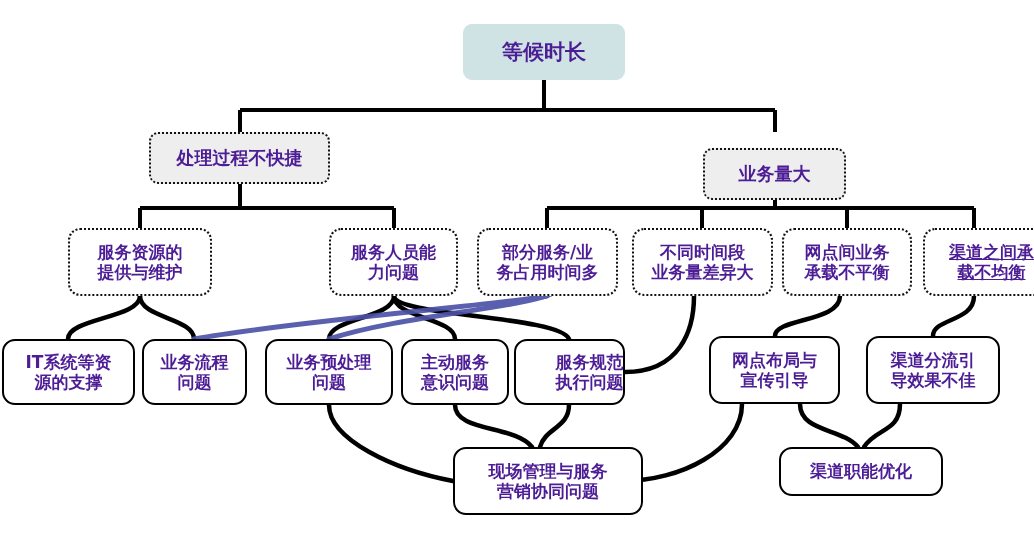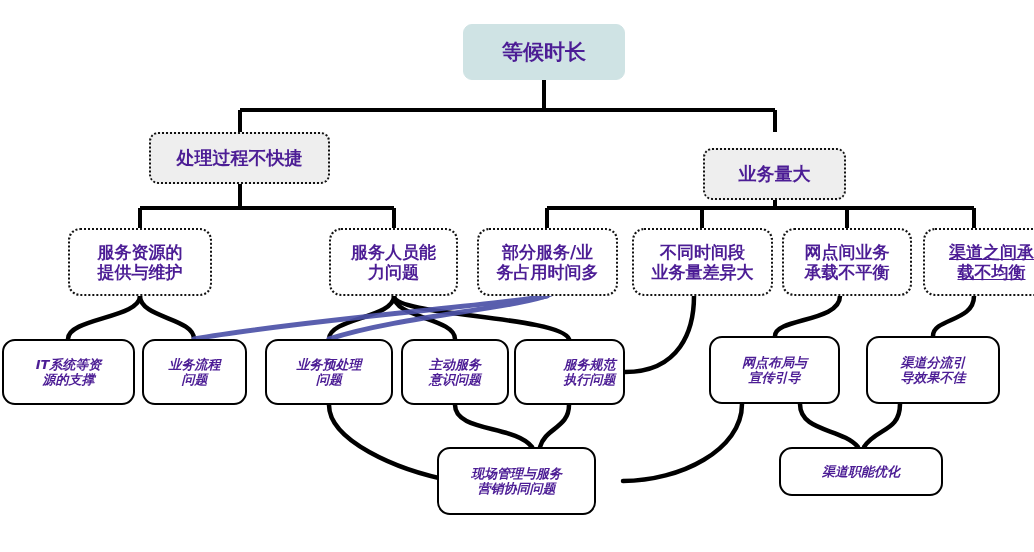--- a/index.html
+++ b/index.html
@@ -9,21 +9,21 @@
   .node{position:absolute;box-sizing:border-box;display:flex;align-items:center;
         justify-content:center;text-align:center;line-height:1.18;color:#4c1d95;
         white-space:pre;z-index:5;}
   .n-root{background:#cfe3e4;border:1px solid #cfe3e4;border-radius:9px;
           font-size:21px;font-weight:600;}
   .n-l2{background:#eeeeee;border:2.4px dotted #111;border-radius:9px;
         font-size:18px;font-weight:600;}
   .n-l3{background:#ffffff;border:2.4px dotted #111;border-radius:12px;
         font-size:17px;font-weight:600;}
   .n-leaf{background:#ffffff;border:2.6px solid #000;border-radius:13px;
-          font-size:13px;font-weight:600;font-style:italic;}
+          font-size:17px;font-weight:600;}
 </style>
 </head>
 <body>
 
 <div id="stage">
 
   <svg class="links" viewBox="0 0 1034 552" xmlns="http://www.w3.org/2000/svg">
 
     <g stroke="#000" stroke-width="4" fill="none" stroke-linecap="butt">
       <path d="M544,80 L544,110 M240,110 L775,110 M240,110 L240,132 M775,110 L775,132"></path>
@@ -80,17 +80,17 @@
 问题</div>
   <div class="node n-leaf" style="left:401px;top:339px;width:108px;height:66px;">主动服务
 意识问题</div>
   <div class="node n-leaf" style="left:514px;top:339px;width:111px;height:66px;padding-left:40px;">服务规范
 执行问题</div>
   <div class="node n-leaf" style="left:709px;top:336px;width:131px;height:68px;">网点布局与
 宣传引导</div>
   <div class="node n-leaf" style="left:866px;top:336px;width:134px;height:68px;">渠道分流引
 导效果不佳</div>
 
-  <div class="node n-leaf" style="left:437px;top:447px;width:159px;height:68px;">现场管理与服务
+  <div class="node n-leaf" style="left:453px;top:447px;width:190px;height:68px;">现场管理与服务
 营销协同问题</div>
   <div class="node n-leaf" style="left:779px;top:447px;width:164px;height:49px;">渠道职能优化</div>
 
 </div>
 
 </body></html>

